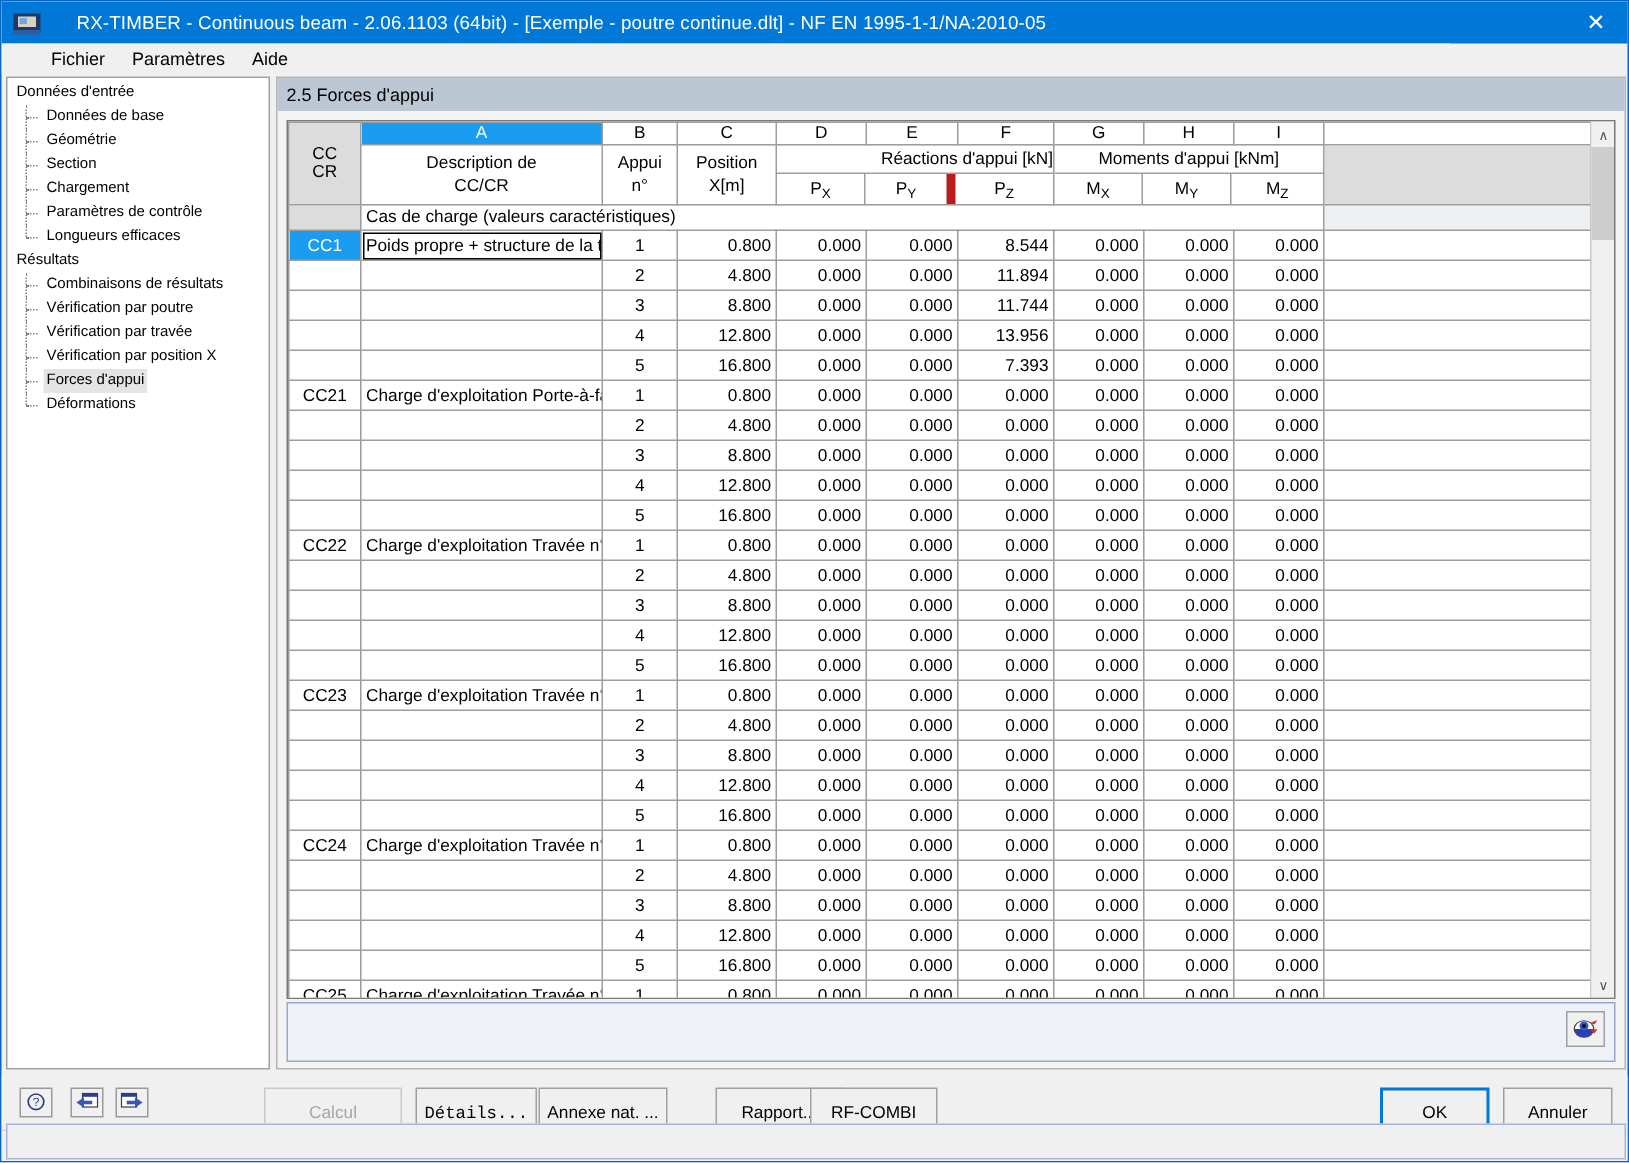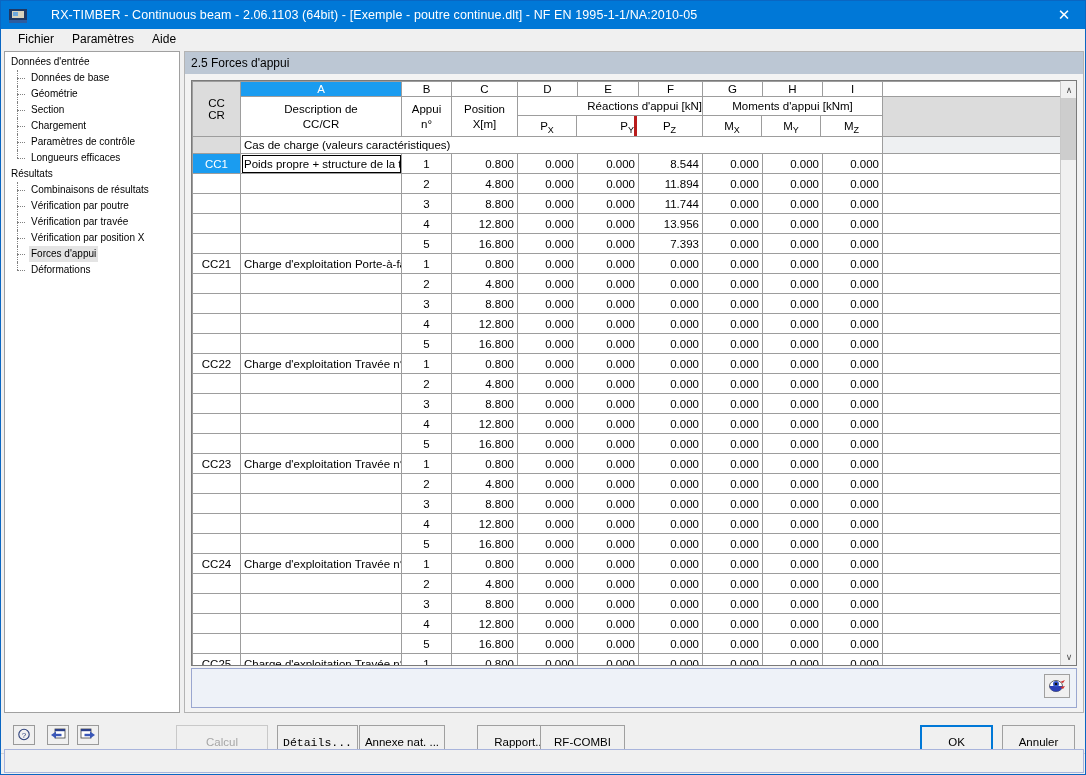--- a/index.html
+++ b/index.html
@@ -44,21 +44,21 @@
     display: flex; align-items: center; justify-content: center;
     color: #ffffff; font-size: 15px; font-weight: 300;
   }
 
   
   .menubar {
     position: absolute; left: 0; top: 28px;
     width: 966px; height: 20px;
     background: #f0f0f0;
     display: flex; align-items: center;
-    padding-left: 8px;
+    padding-left: 24px;
     font-size: 12px; color: #000;
   }
   .menu-item { padding: 2px 9px; white-space: nowrap; }
 
   
   .tree-panel {
     position: absolute; left: 3px; top: 50px;
     width: 176px; height: 662px;
     background: #ffffff;
     border: 1px solid #a0a0a0;
@@ -377,21 +377,21 @@
                   <div>n°</div>
                 </td>
                 <td class="hdr ">
                   <div>Position</div>
                   <div>X[m]</div>
                 </td>
                 <td class="hdr" colspan="3" style="padding: 0px;">
                   <div style="height:19px;line-height:19px;border-bottom:1px solid #9d9d9d;text-align:right">Réactions d'appui [kN]</div>
                   <div style="display:flex;height:20px;line-height:20px">
                     <div style="flex:0 0 59px;text-align:center;border-right:1px solid #9d9d9d"><span>P</span><span class="sub">X</span></div>
-                    <div style="flex:0 0 60px;text-align:right;border-right:3px solid #b91c1c"><span>P</span><span class="sub">Y</span></div>
+                    <div style="flex:0 0 60px;text-align:center;border-right:6px solid #b91c1c"><span>P</span><span class="sub">Y</span></div>
                     <div style="flex:1;text-align:center"><span>P</span><span class="sub">Z</span></div>
                   </div>
                 </td>
                 <td class="hdr" colspan="3" style="padding: 0px;">
                   <div style="height:19px;line-height:19px;border-bottom:1px solid #9d9d9d;text-align:center">Moments d'appui [kNm]</div>
                   <div style="display:flex;height:20px;line-height:20px">
                     <div style="flex:0 0 59px;text-align:center;border-right:1px solid #9d9d9d"><span>M</span><span class="sub">X</span></div>
                     <div style="flex:0 0 59px;text-align:center;border-right:1px solid #9d9d9d"><span>M</span><span class="sub">Y</span></div>
                     <div style="flex:1;text-align:center"><span>M</span><span class="sub">Z</span></div>
                   </div>

